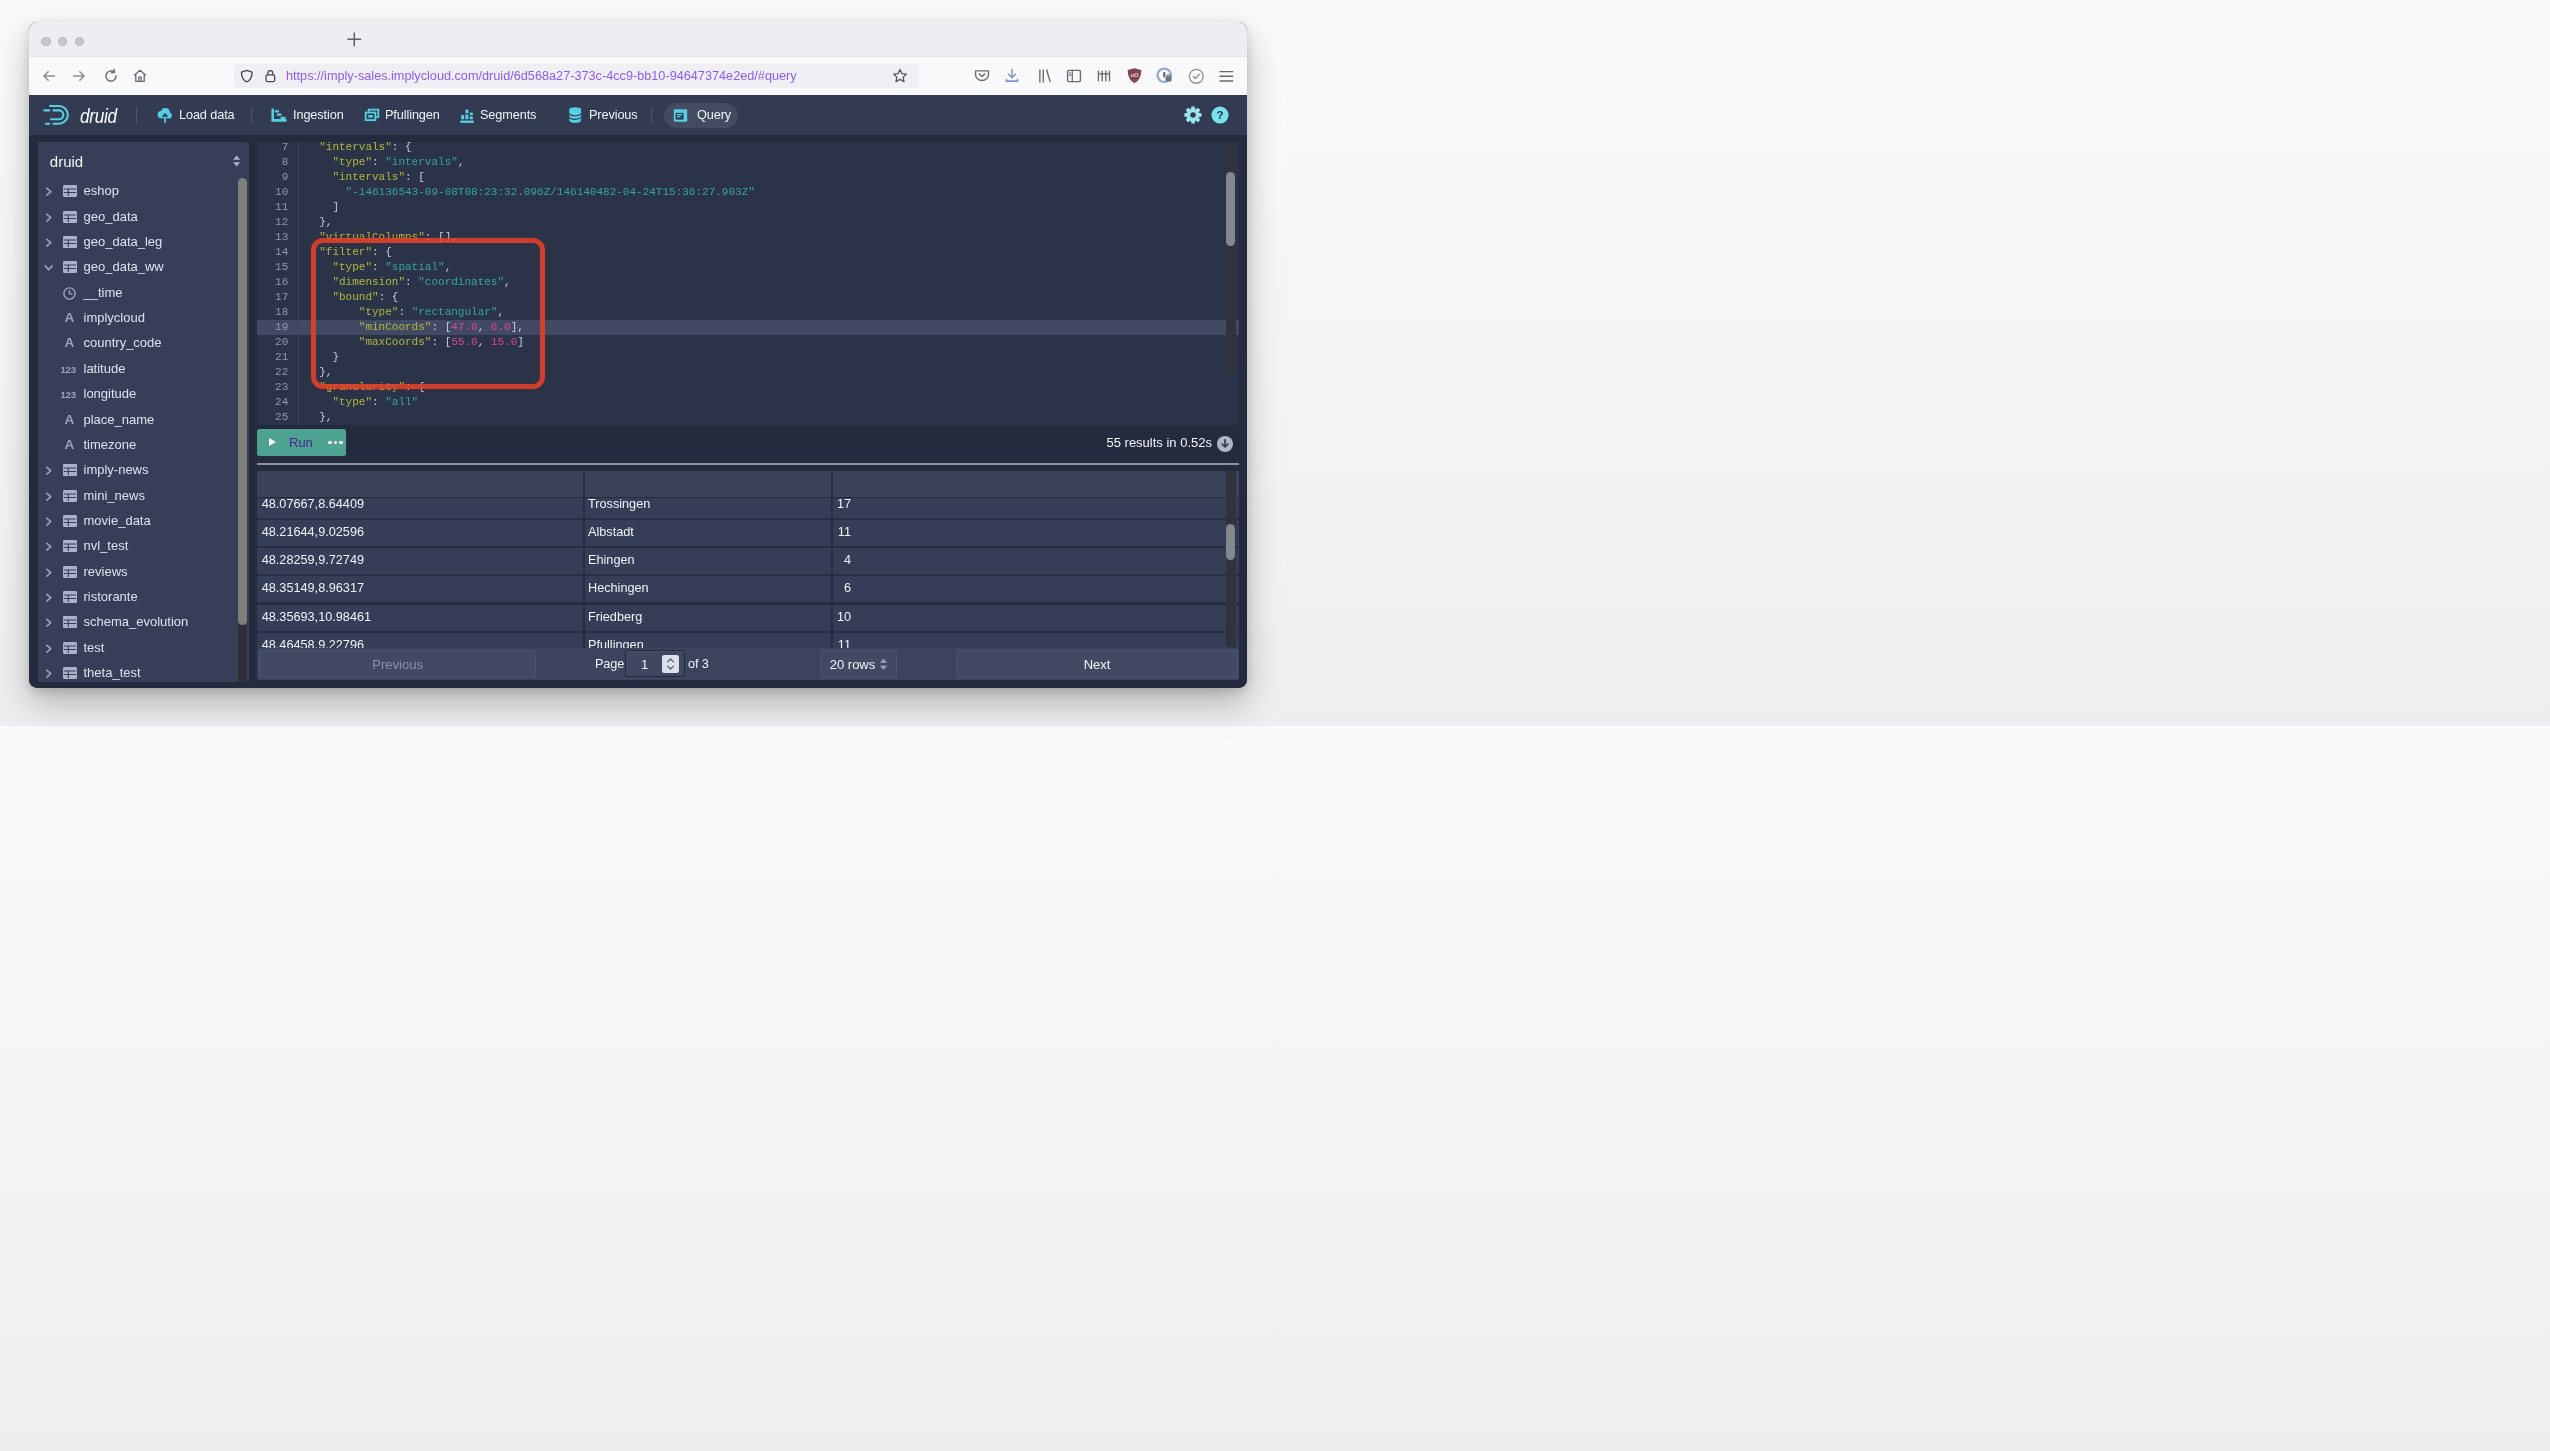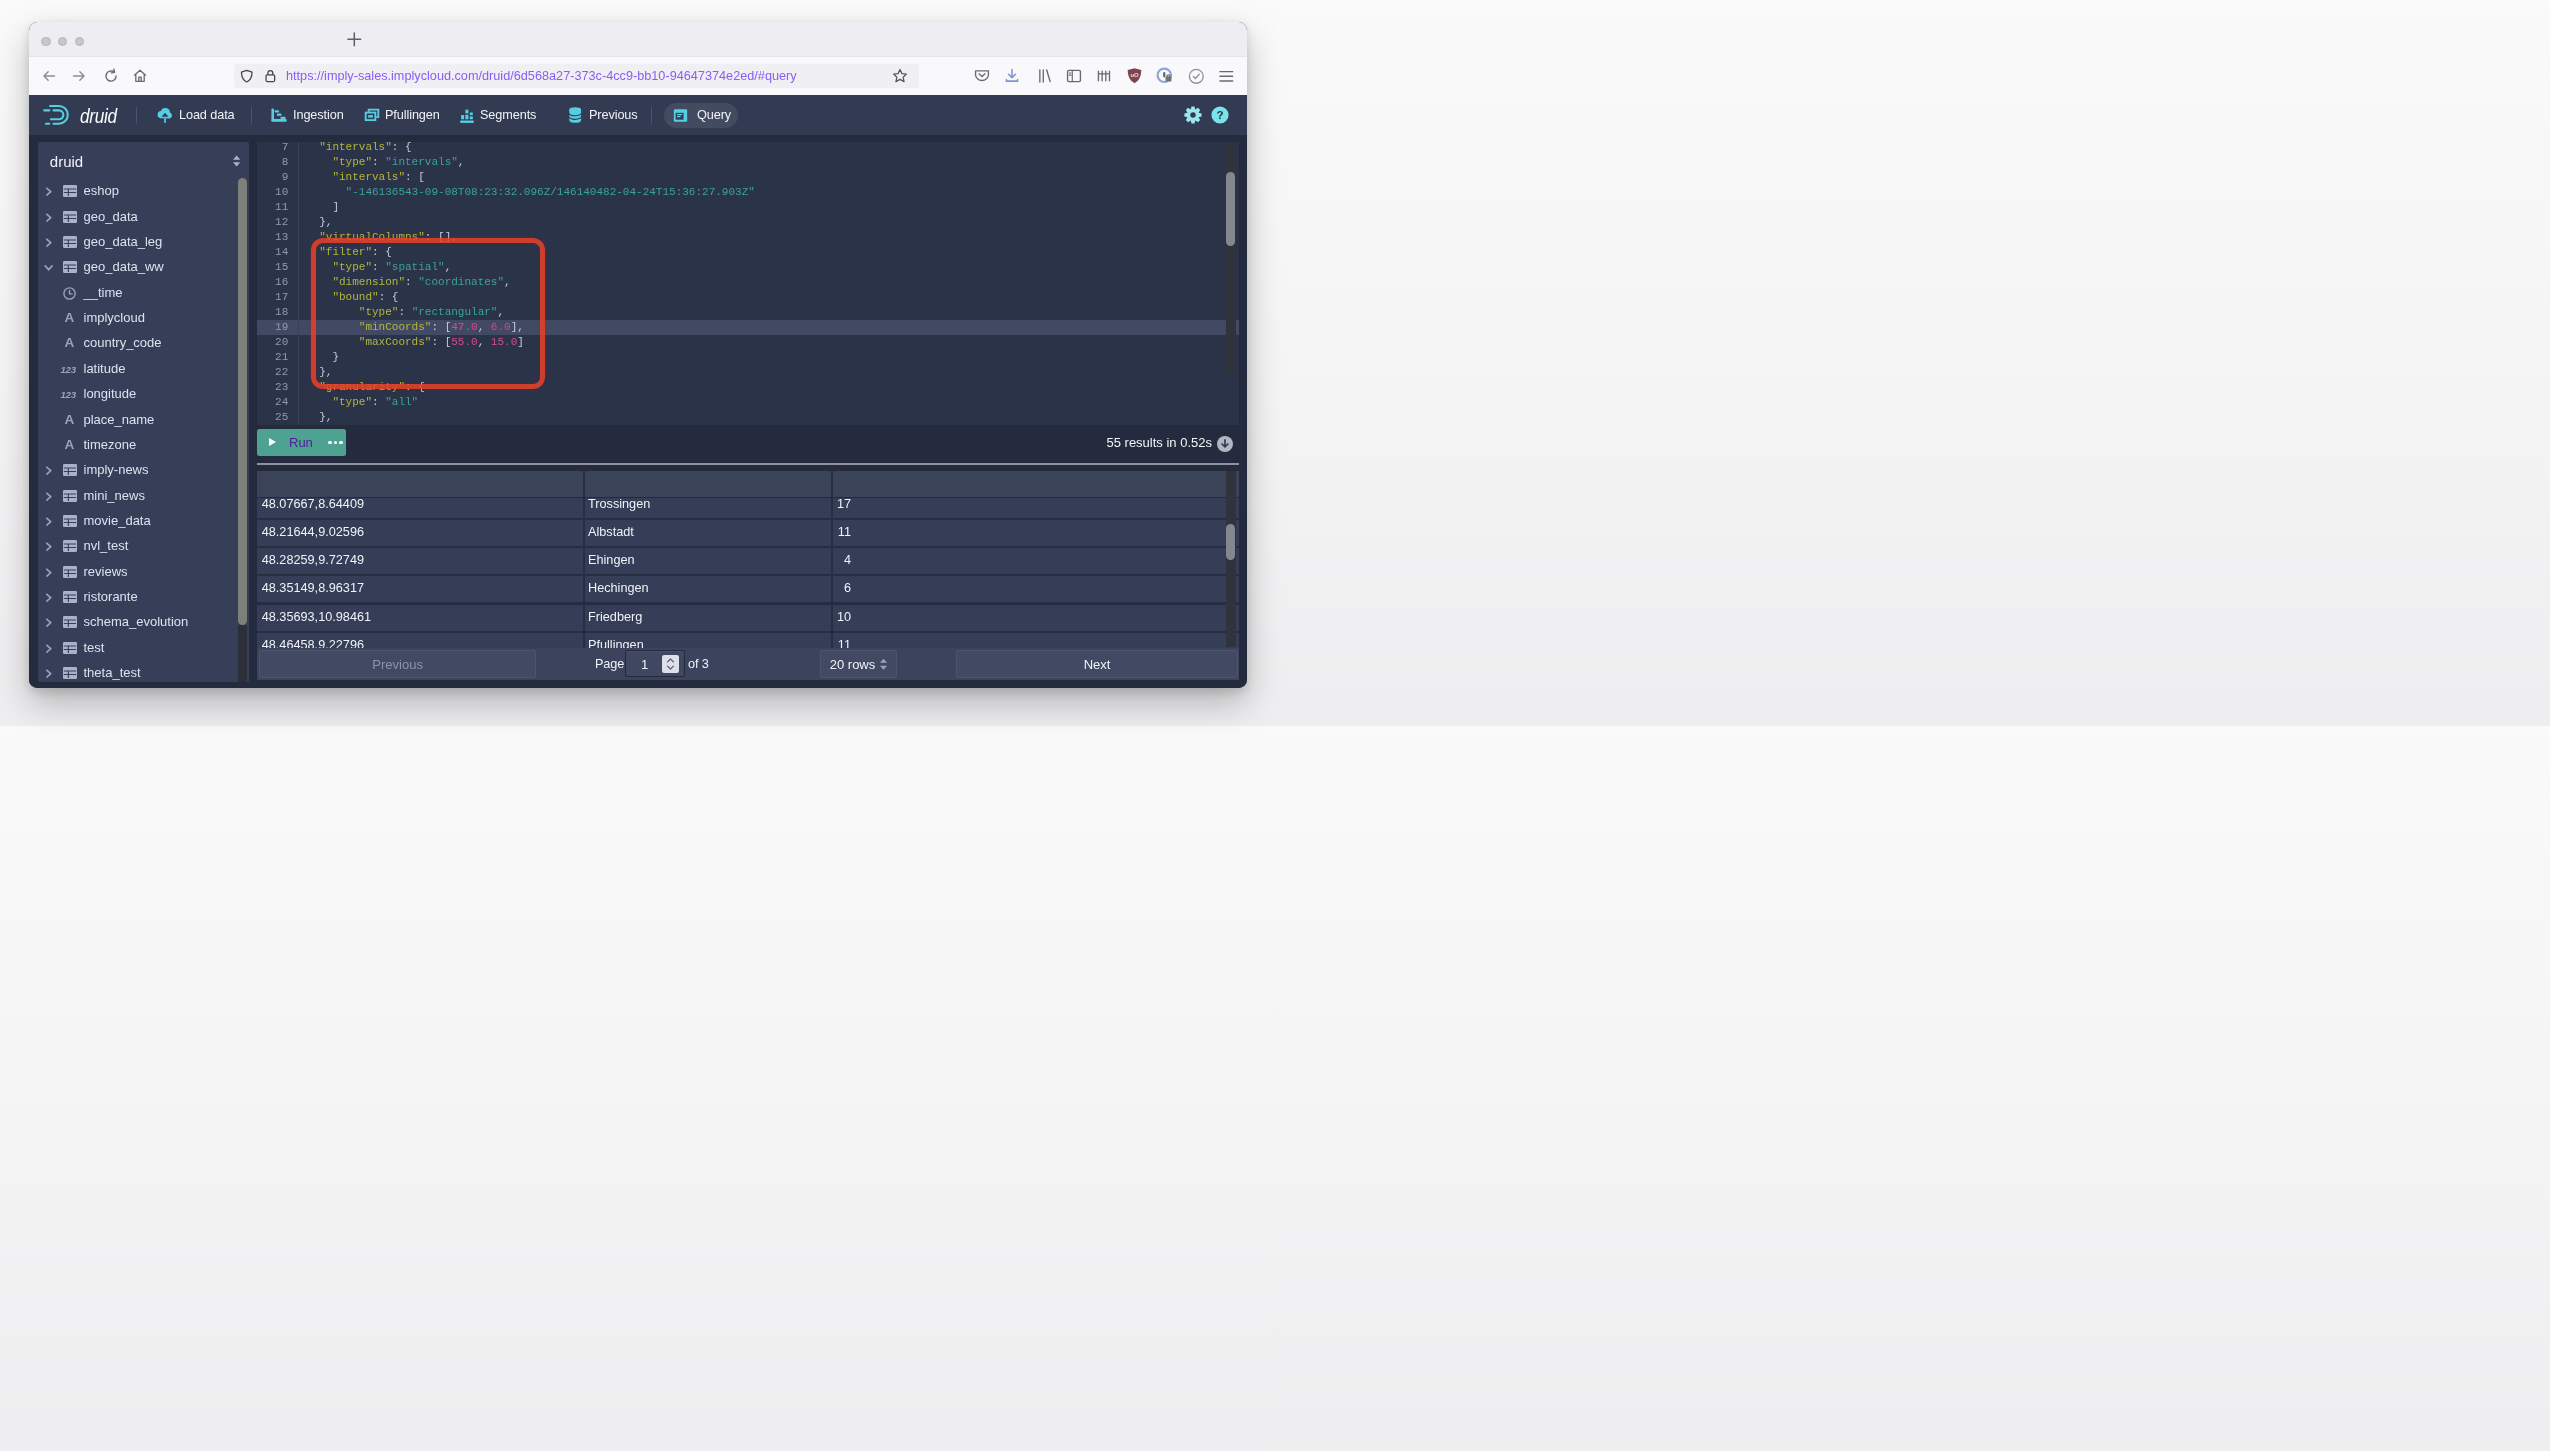--- a/index.html
+++ b/index.html
@@ -33,21 +33,21 @@
 #logotext { position:absolute; left:51px; top:9.3px; font-size:21px; font-style:italic; color:#fcfdfe; letter-spacing:-0.4px; transform:scaleX(0.82); transform-origin:left center; }
 
 #app { position:absolute; left:0; top:113px; width:1218px; height:553px; background:#252b3e; }
 #sidebar { position:absolute; left:8.5px; top:6.8px; width:211px; height:540px; background:#363e58; border-radius:1.7px; overflow:hidden; }
 #sb-title { position:absolute; left:12.3px; top:11px; font-size:15px; color:#f2f4f9; }
 .row { position:absolute; left:0; width:100%; height:25px; }
 .row .chev { position:absolute; left:6.8px; top:8px; }
 .row .label { position:absolute; left:46px; top:4.7px; font-size:13px; color:#dde2ee; }
 .row .icon { position:absolute; left:25px; top:6.3px; }
 .row .aicon { position:absolute; left:27px; top:3.8px; font-size:13.5px; color:#9aa3b9; font-weight:600; }
-.row .nicon { position:absolute; left:23px; top:7.6px; font-size:9.7px; color:#9aa3b9; font-weight:600; letter-spacing:-0.3px;font-style:italic; }
+.row .nicon { position:absolute; left:23px; top:7.6px; font-size:9.7px; color:#9aa3b9; font-weight:600; letter-spacing:-0.3px; }
 
 #main { position:absolute; left:228px; top:6.8px; width:982px; height:547px; }
 #editor { position:absolute; left:0; top:0; width:982px; height:283px; background:#2b3349; overflow:hidden; }
 #editor .hl { position:absolute; left:0; top:178px; width:982px; height:15px; background:#424a63; }
 #gutter { position:absolute; left:0; top:0; width:42px; height:283px; border-right:0.8px solid #3a4257; }
 #gutter pre, #code pre { font-family:"Liberation Mono", monospace; font-size:11px; line-height:15px; }
 #gutter pre { position:absolute; right:9.7px; top:-1.6px; text-align:right; color:#8e99b0; }
 #code pre { position:absolute; left:49px; top:-1.6px; color:#c6cddb; }
 .k { color:#b2b73a; } .s { color:#36a49d; } .n { color:#d8478f; }
 #redbox { position:absolute; left:54px; top:96px; width:234px; height:151px; border:5px solid rgba(232,64,40,.86); border-radius:12px; box-shadow:0 0 4.2px rgba(180,30,20,.25), inset 0 0 3.4px rgba(180,30,20,.2); }

